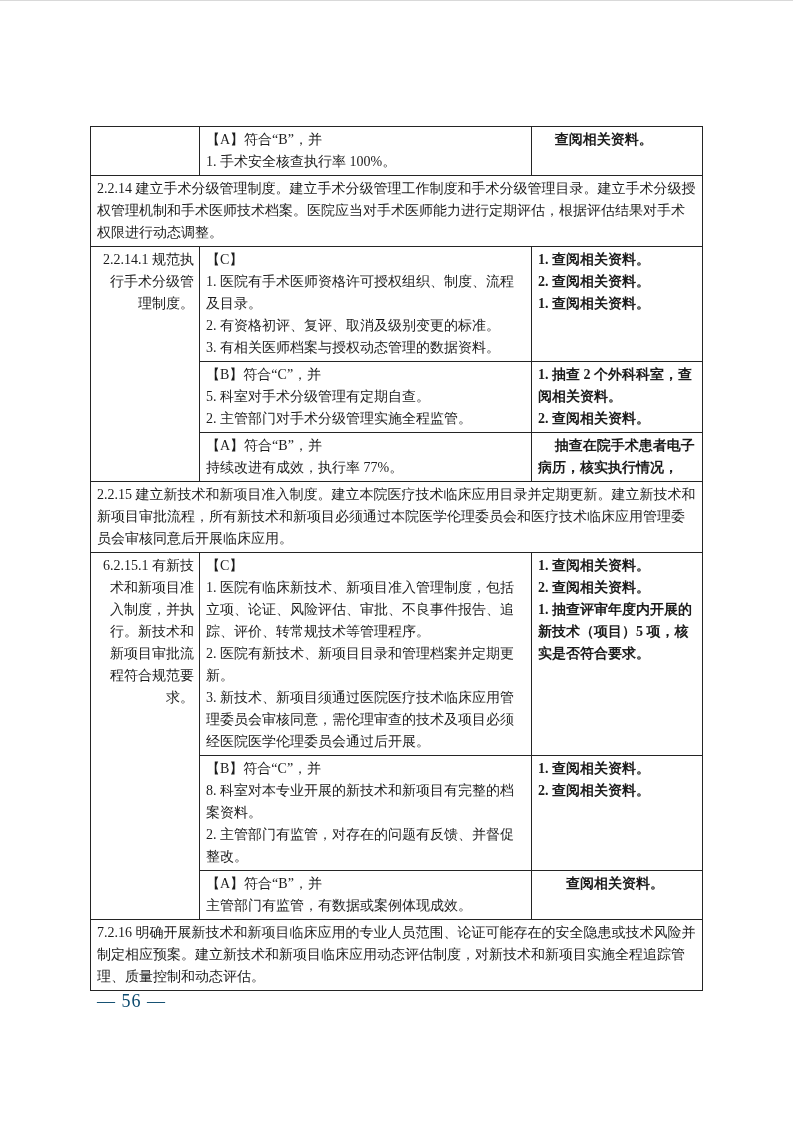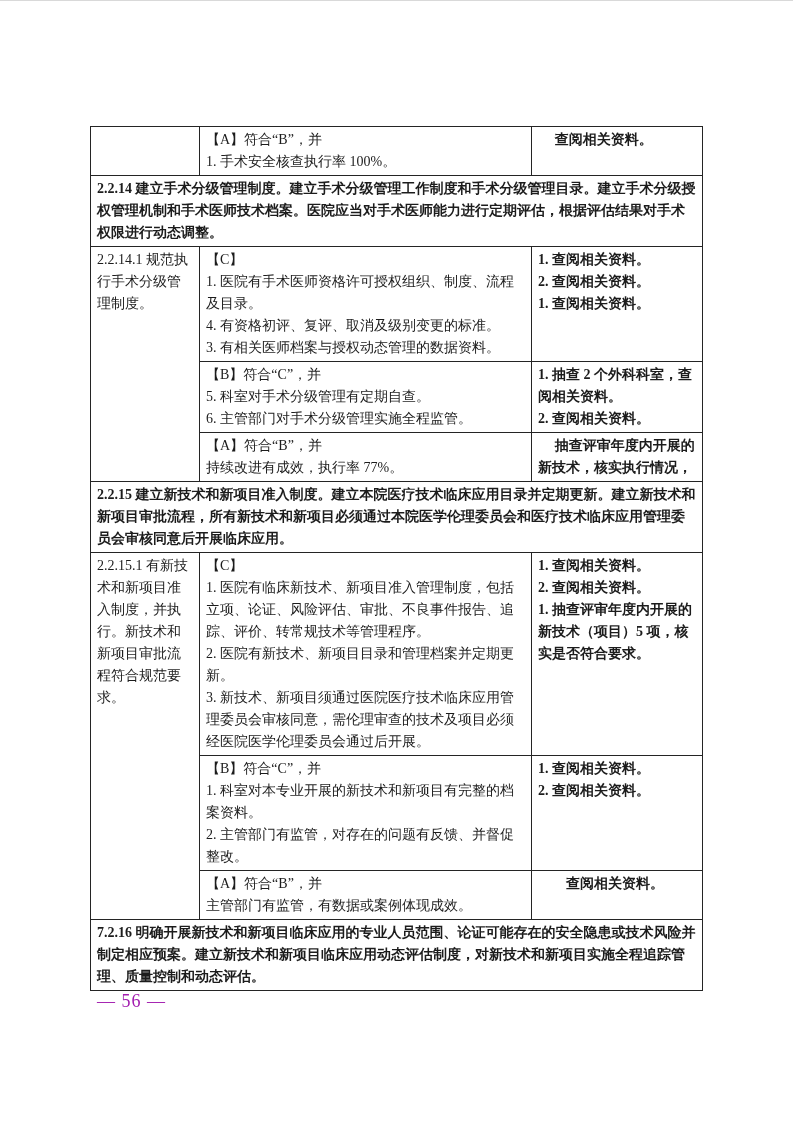--- a/index.html
+++ b/index.html
@@ -32,38 +32,38 @@
   }
   table.std-table td {
     border: 1.4px solid #242424;
     vertical-align: top;
     font-size: 14px;
     line-height: 22px;
     padding: 2px 5px 2px 6px;
     word-break: break-all;
     margin-top: 40px;
   }
-  td.c1 { padding: 2px 3px 2px 3px; }
+  td.c1 { padding: 2px 3px 2px 3px; text-align: right; }
   td.c2 { padding: 2px 5px 2px 8px; }
   td.c3 { padding: 2px 5px 2px 6px; font-weight: bold; }
   td.section {
-    font-weight: bold;
+    font-weight: normal;
     padding: 3px 4px 3px 3px;
     line-height: 24px;
   }
   .ln { min-height: 22px; }
   .indent1 .ln, .ln.indent1 { text-indent: 1.2em; }
   .ln.indent2 { text-indent: 2em; }
   .pagenum {
     position: absolute;
     left: 97px;
     top: 990px;
     font-size: 18px;
     letter-spacing: 1px;
-    color: #a21caf;
+    color: #0c4a6e;
   }
 </style>
 </head>
 <body>
 
 <div class="sheet">
 
   <table class="std-table">
     <colgroup>
       <col style="width:109px">
@@ -89,79 +89,79 @@
         </td>
       </tr>
 
       <tr>
         <td class="c1" rowspan="3">
           <div>2.2.14.1 规范执行手术分级管理制度。</div>
         </td>
         <td class="c2">
           <div class="ln">【C】</div>
           <div class="ln">1. 医院有手术医师资格许可授权组织、制度、流程及目录。</div>
-          <div class="ln">4. 有资格初评、复评、取消及级别变更的标准。</div>
+          <div class="ln">2. 有资格初评、复评、取消及级别变更的标准。</div>
           <div class="ln">3. 有相关医师档案与授权动态管理的数据资料。</div>
         </td>
         <td class="c3">
           <div class="ln">1. 查阅相关资料。</div>
           <div class="ln">2. 查阅相关资料。</div>
           <div class="ln">1. 查阅相关资料。</div>
         </td>
       </tr>
 
       <tr>
         <td class="c2">
           <div class="ln">【B】符合“C”，并</div>
           <div class="ln">5. 科室对手术分级管理有定期自查。</div>
-          <div class="ln">6. 主管部门对手术分级管理实施全程监管。</div>
+          <div class="ln">2. 主管部门对手术分级管理实施全程监管。</div>
         </td>
         <td class="c3">
           <div class="ln">1. 抽查 2 个外科科室，查阅相关资料。</div>
           <div class="ln">2. 查阅相关资料。</div>
         </td>
       </tr>
 
       <tr>
         <td class="c2">
           <div class="ln">【A】符合“B”，并</div>
           <div class="ln">持续改进有成效，执行率 77%。</div>
         </td>
         <td class="c3">
-          <div class="ln indent1">抽查评审年度内开展的新技术，核实执行情况，</div>
+          <div class="ln indent1">抽查在院手术患者电子病历，核实执行情况，</div>
         </td>
       </tr>
 
       <tr>
         <td class="section" colspan="3">
           <div>2.2.15 建立新技术和新项目准入制度。建立本院医疗技术临床应用目录并定期更新。建立新技术和新项目审批流程，所有新技术和新项目必须通过本院医学伦理委员会和医疗技术临床应用管理委员会审核同意后开展临床应用。</div>
         </td>
       </tr>
 
       <tr>
         <td class="c1" rowspan="3">
-          <div>2.2.15.1 有新技术和新项目准入制度，并执行。新技术和新项目审批流程符合规范要求。</div>
+          <div>6.2.15.1 有新技术和新项目准入制度，并执行。新技术和新项目审批流程符合规范要求。</div>
         </td>
         <td class="c2">
           <div class="ln">【C】</div>
           <div class="ln">1. 医院有临床新技术、新项目准入管理制度，包括立项、论证、风险评估、审批、不良事件报告、追踪、评价、转常规技术等管理程序。</div>
           <div class="ln">2. 医院有新技术、新项目目录和管理档案并定期更新。</div>
           <div class="ln">3. 新技术、新项目须通过医院医疗技术临床应用管理委员会审核同意，需伦理审查的技术及项目必须经医院医学伦理委员会通过后开展。</div>
         </td>
         <td class="c3">
           <div class="ln">1. 查阅相关资料。</div>
           <div class="ln">2. 查阅相关资料。</div>
           <div class="ln">1. 抽查评审年度内开展的新技术（项目）5 项，核实是否符合要求。</div>
         </td>
       </tr>
 
       <tr>
         <td class="c2">
           <div class="ln">【B】符合“C”，并</div>
-          <div class="ln">1. 科室对本专业开展的新技术和新项目有完整的档案资料。</div>
+          <div class="ln">8. 科室对本专业开展的新技术和新项目有完整的档案资料。</div>
           <div class="ln">2. 主管部门有监管，对存在的问题有反馈、并督促整改。</div>
         </td>
         <td class="c3">
           <div class="ln">1. 查阅相关资料。</div>
           <div class="ln">2. 查阅相关资料。</div>
         </td>
       </tr>
 
       <tr>
         <td class="c2">

